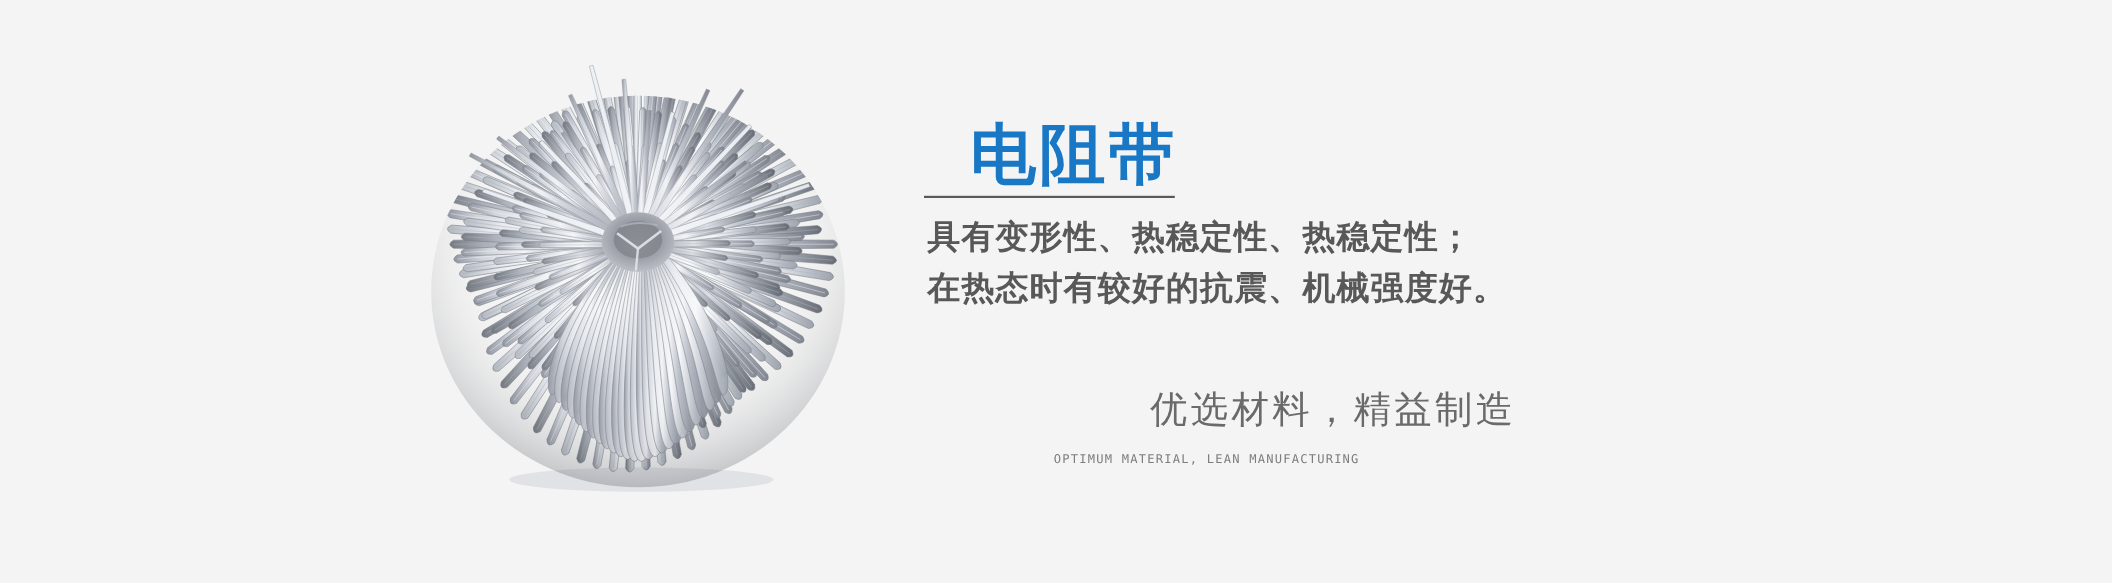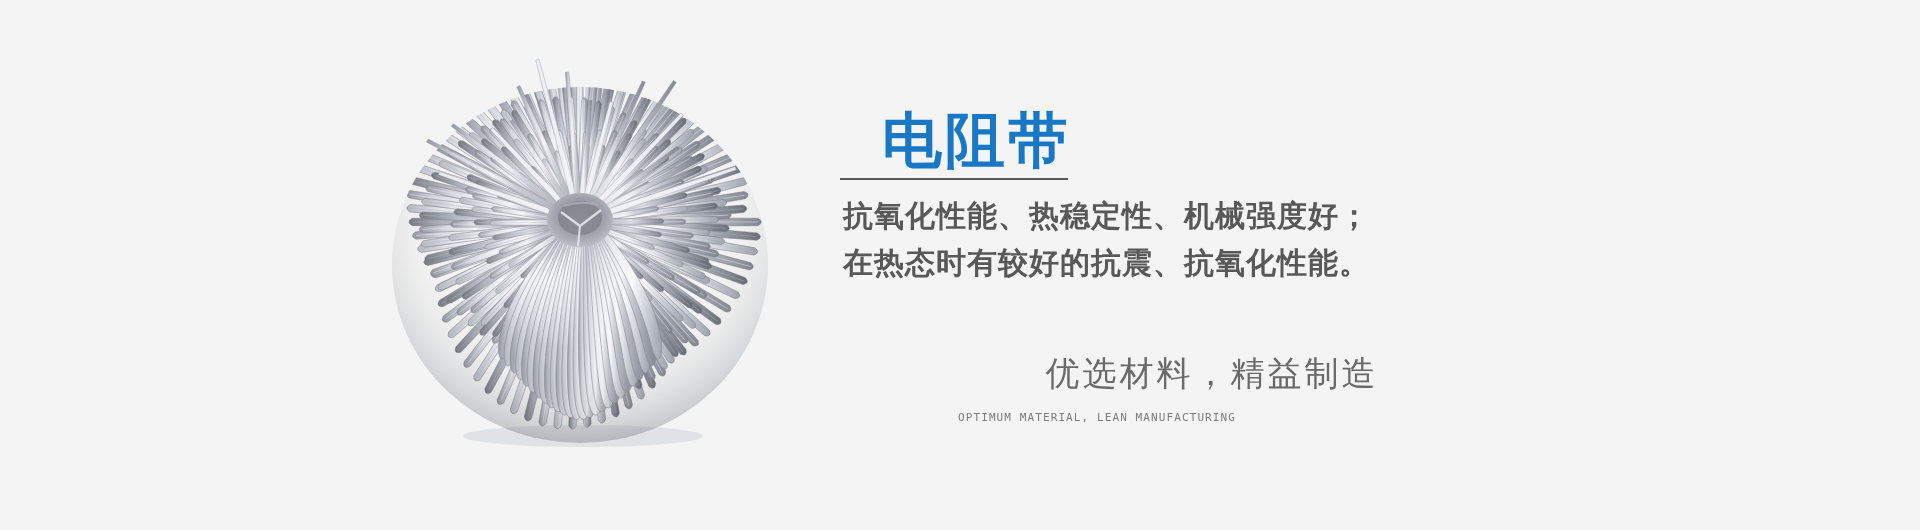--- a/index.html
+++ b/index.html
@@ -780,22 +780,22 @@
   </div>
 
   <div id="text-column">
 
     <h1 id="title-cn">电阻带</h1>
 
 
     <div id="divider"></div>
 
     <div id="description">
-      <div class="desc-line">抗氧化性能、热稳定性、机械强度好；</div>
-      <div class="desc-line">在热态时有较好的抗震、抗氧化性能。</div>
+      <div class="desc-line">具有变形性、热稳定性、热稳定性；</div>
+      <div class="desc-line">在热态时有较好的抗震、机械强度好。</div>
     </div>
 
     <div id="tagline-block">
       <div id="tagline-cn">优选材料，精益制造</div>
       <div id="tagline-en">OPTIMUM MATERIAL, LEAN MANUFACTURING</div>
     </div>
 
   </div>
 </div>
 

